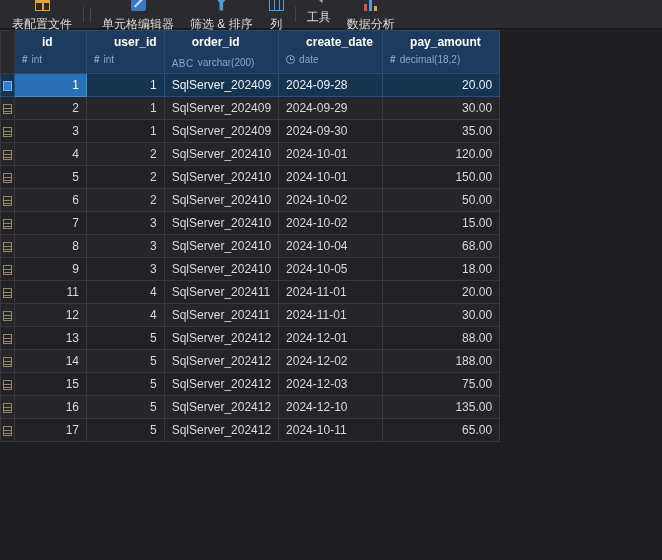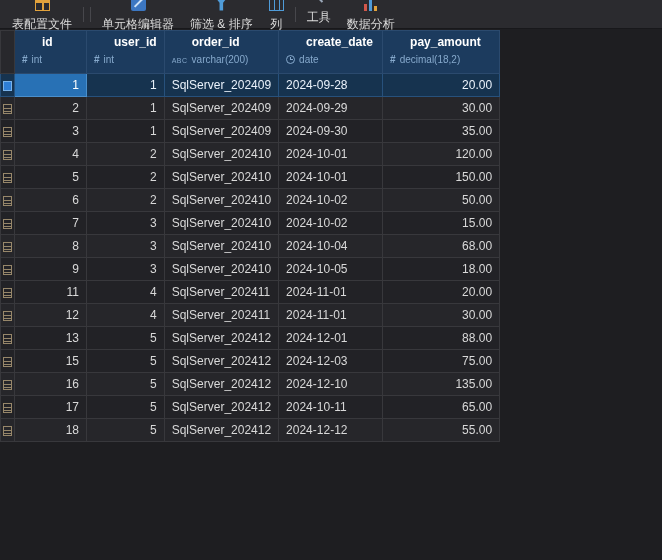--- a/index.html
+++ b/index.html
@@ -53,21 +53,21 @@
   th{
     height:43px;background:var(--header_bg);border:1px solid var(--header_line);
     padding:4px 7px 2px 7px;vertical-align:top;text-align:left;font-weight:normal;
   }
   th.corner{background:#28282c;border-color:var(--grid_line);padding:0;}
   .col-name{color:#ffffff;font-weight:bold;font-size:12px;line-height:14px;padding-left:20px;}
   .col-type{display:flex;align-items:center;gap:4px;color:var(--type_text);
     font-size:10px;margin-top:5px;}
   .type-icon{flex:none;display:inline-block;color:var(--type_text);}
   .type-icon-hash{font-size:10px;font-weight:bold;}
-  .type-icon-abc{font-size:10px;font-variant:small-caps;letter-spacing:0.5px;}
+  .type-icon-abc{font-size:14px;font-variant:small-caps;letter-spacing:0.5px;}
   .type-icon-clock{width:9px;height:9px;border:1px solid var(--type_text);
     border-radius:50%;position:relative;box-sizing:border-box;}
   .type-icon-clock::after{content:"";position:absolute;left:3px;top:1px;width:1px;height:3px;
     background:var(--type_text);}
   .type-icon-clock::before{content:"";position:absolute;left:3px;top:3px;width:3px;height:1px;
     background:var(--type_text);}
   td{height:23px;border:1px solid var(--grid_line);padding:0 7px;color:var(--text);}
   tr.odd td{background:var(--row_odd);}
   tr.even td{background:var(--row_even);}
   td.num{text-align:right;}
@@ -255,20 +255,28 @@
           <td class="num">30.00</td>
         </tr>
         <tr class="odd">
           <td class="gutter"><span class="row-marker"></span></td>
           <td class="num">13</td>
           <td class="num">5</td>
           <td class="txt">SqlServer_202412</td>
           <td class="txt">2024-12-01</td>
           <td class="num">88.00</td>
         </tr>
+        <tr class="even">
+          <td class="gutter"><span class="row-marker"></span></td>
+          <td class="num">14</td>
+          <td class="num">5</td>
+          <td class="txt">SqlServer_202412</td>
+          <td class="txt">2024-12-02</td>
+          <td class="num">188.00</td>
+        </tr>
         <tr class="odd">
           <td class="gutter"><span class="row-marker"></span></td>
           <td class="num">15</td>
           <td class="num">5</td>
           <td class="txt">SqlServer_202412</td>
           <td class="txt">2024-12-03</td>
           <td class="num">75.00</td>
         </tr>
         <tr class="even">
           <td class="gutter"><span class="row-marker"></span></td>
@@ -278,24 +286,16 @@
           <td class="txt">2024-12-10</td>
           <td class="num">135.00</td>
         </tr>
         <tr class="odd">
           <td class="gutter"><span class="row-marker"></span></td>
           <td class="num">17</td>
           <td class="num">5</td>
           <td class="txt">SqlServer_202412</td>
           <td class="txt">2024-10-11</td>
           <td class="num">65.00</td>
-        </tr>
-        <tr class="even">
-          <td class="gutter"><span class="row-marker"></span></td>
-          <td class="num">18</td>
-          <td class="num">5</td>
-          <td class="txt">SqlServer_202412</td>
-          <td class="txt">2024-12-12</td>
-          <td class="num">55.00</td>
         </tr>
       </tbody>
   </table>
 </div>
 
 </body></html>

